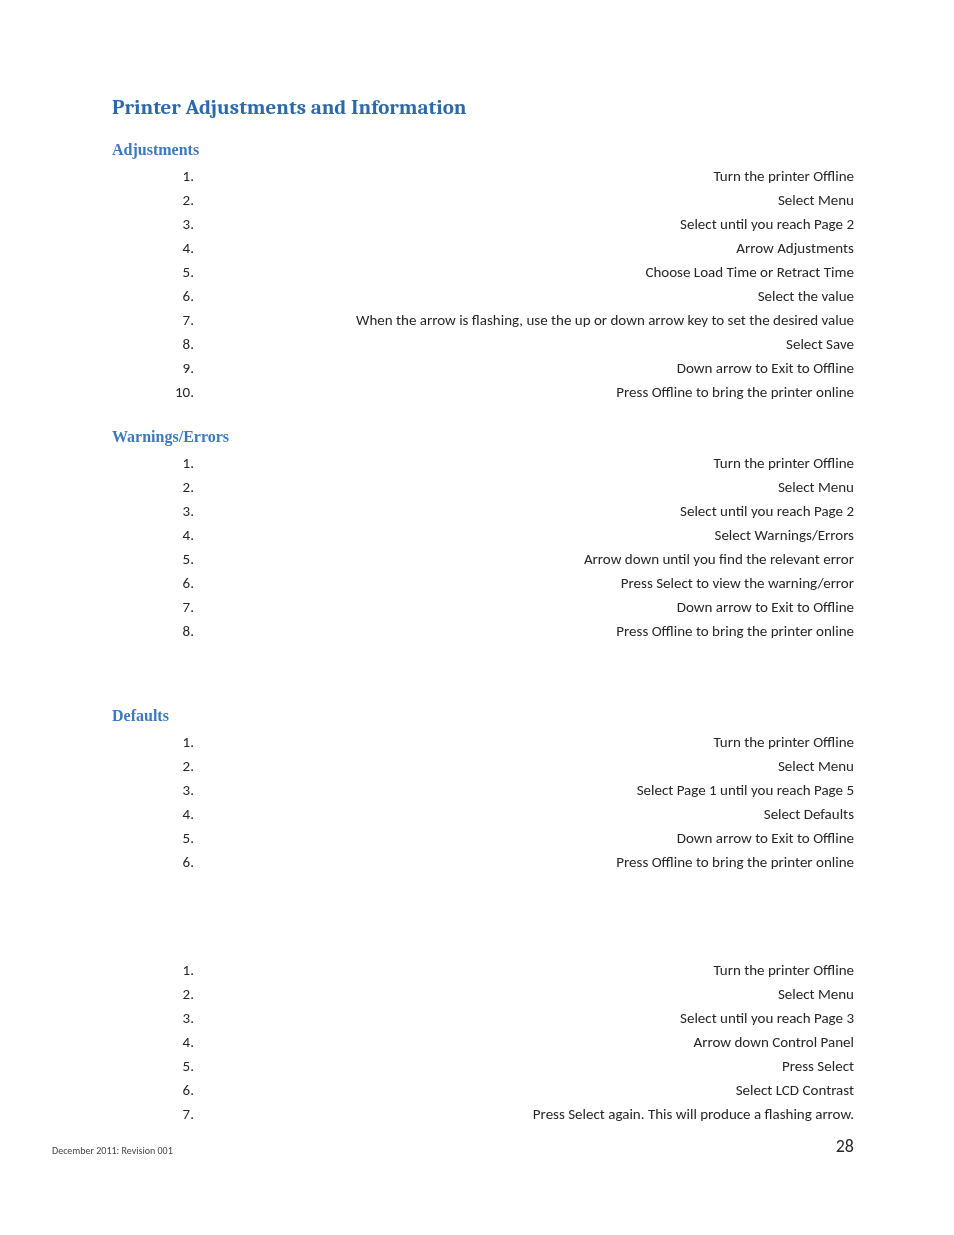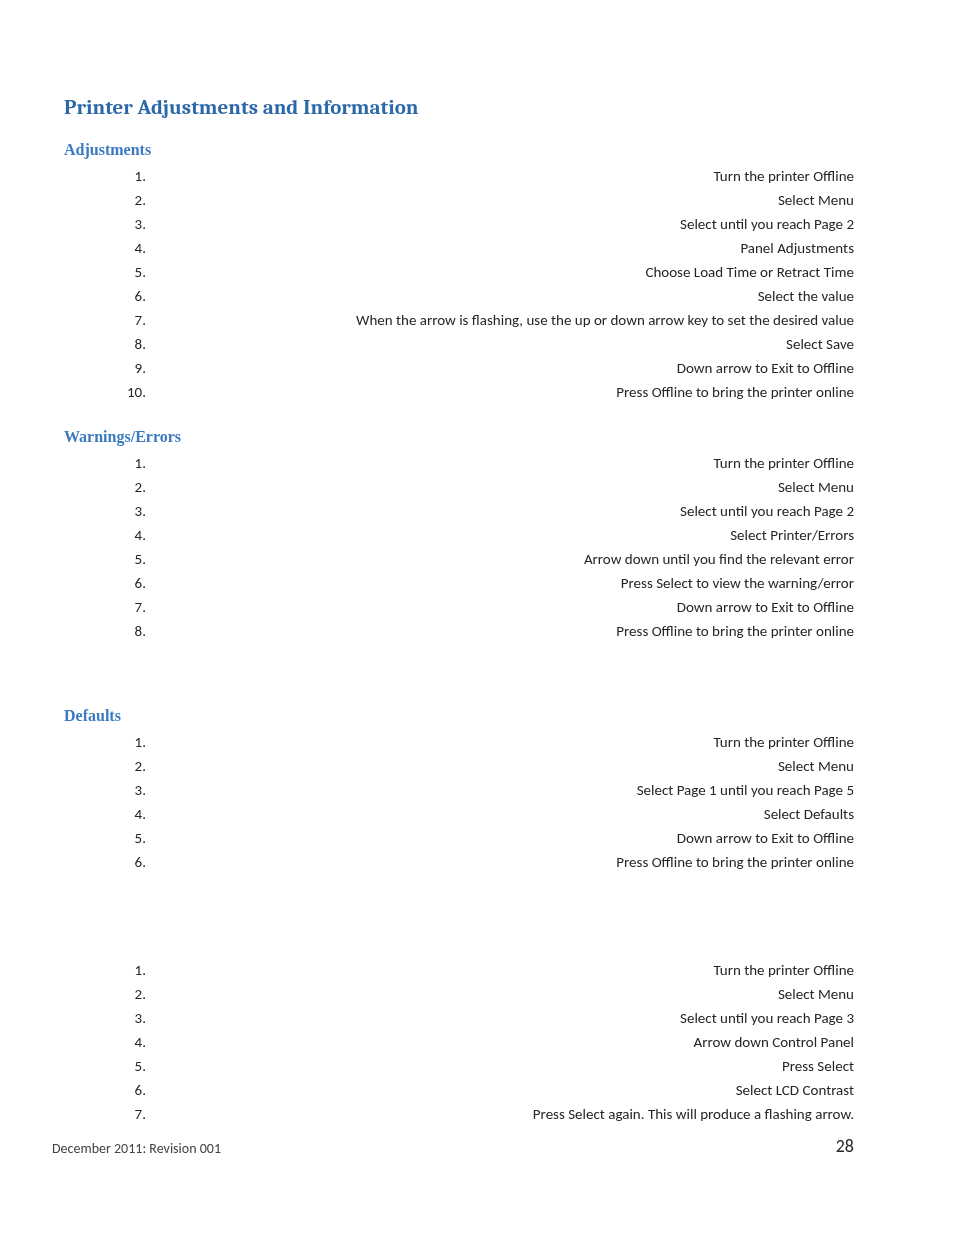--- a/index.html
+++ b/index.html
@@ -7,21 +7,21 @@
     padding: 0;
     background: #ffffff;
     font-family: Calibri, "Segoe UI", sans-serif;
     color: #262626;
     width: 954px;
     height: 1235px;
     position: relative;
     box-sizing: border-box;
   }
   .page {
-    padding: 95px 100px 40px 64px;
+    padding: 95px 100px 40px 112px;
     box-sizing: border-box;
     position: relative;
     height: 100%;
   }
   h1 {
     font-family: Cambria, Georgia, serif;
     color: #2d69a8;
     font-size: 21px;
     font-weight: bold;
     margin: 0 0 22px 0;
@@ -64,53 +64,53 @@
   .footer {
     position: absolute;
     bottom: 78px;
     left: 52px;
     right: 100px;
     display: flex;
     justify-content: space-between;
     align-items: flex-end;
   }
   .footer-left {
-    font-size: 14px;
+    font-size: 10px;
     color: #444;
   }
   .footer-right {
     font-size: 18px;
     color: #262626;
   }
 </style>
 </head>
 <body>
 
 <div class="page">
   <div id="content">
       <h1>Printer Adjustments and Information</h1>
       <h2>Adjustments</h2>
       <ol>
         <li>Turn the printer Offline</li>
         <li>Select Menu</li>
         <li>Select until you reach Page 2</li>
-        <li>Panel Adjustments</li>
+        <li>Arrow Adjustments</li>
         <li>Choose Load Time or Retract Time</li>
         <li>Select the value</li>
         <li>When the arrow is flashing, use the up or down arrow key to set the desired value</li>
         <li>Select Save</li>
         <li>Down arrow to Exit to Offline</li>
         <li>Press Offline to bring the printer online</li>
       </ol>
       <h2>Warnings/Errors</h2>
       <ol>
         <li>Turn the printer Offline</li>
         <li>Select Menu</li>
         <li>Select until you reach Page 2</li>
-        <li>Select Printer/Errors</li>
+        <li>Select Warnings/Errors</li>
         <li>Arrow down until you find the relevant error</li>
         <li>Press Select to view the warning/error</li>
         <li>Down arrow to Exit to Offline</li>
         <li>Press Offline to bring the printer online</li>
       </ol>
       <div class="section-gap"></div>
       <h2>Defaults</h2>
       <ol>
         <li>Turn the printer Offline</li>
         <li>Select Menu</li>

